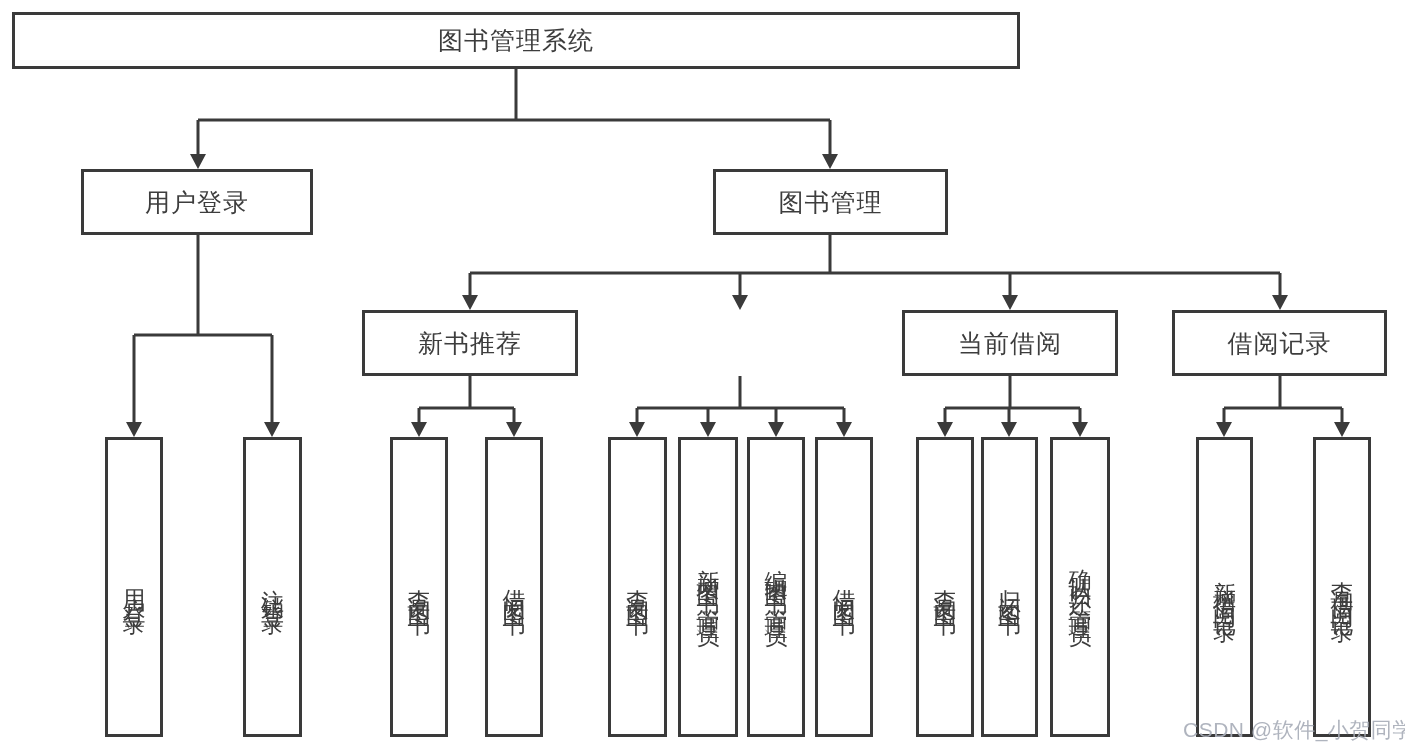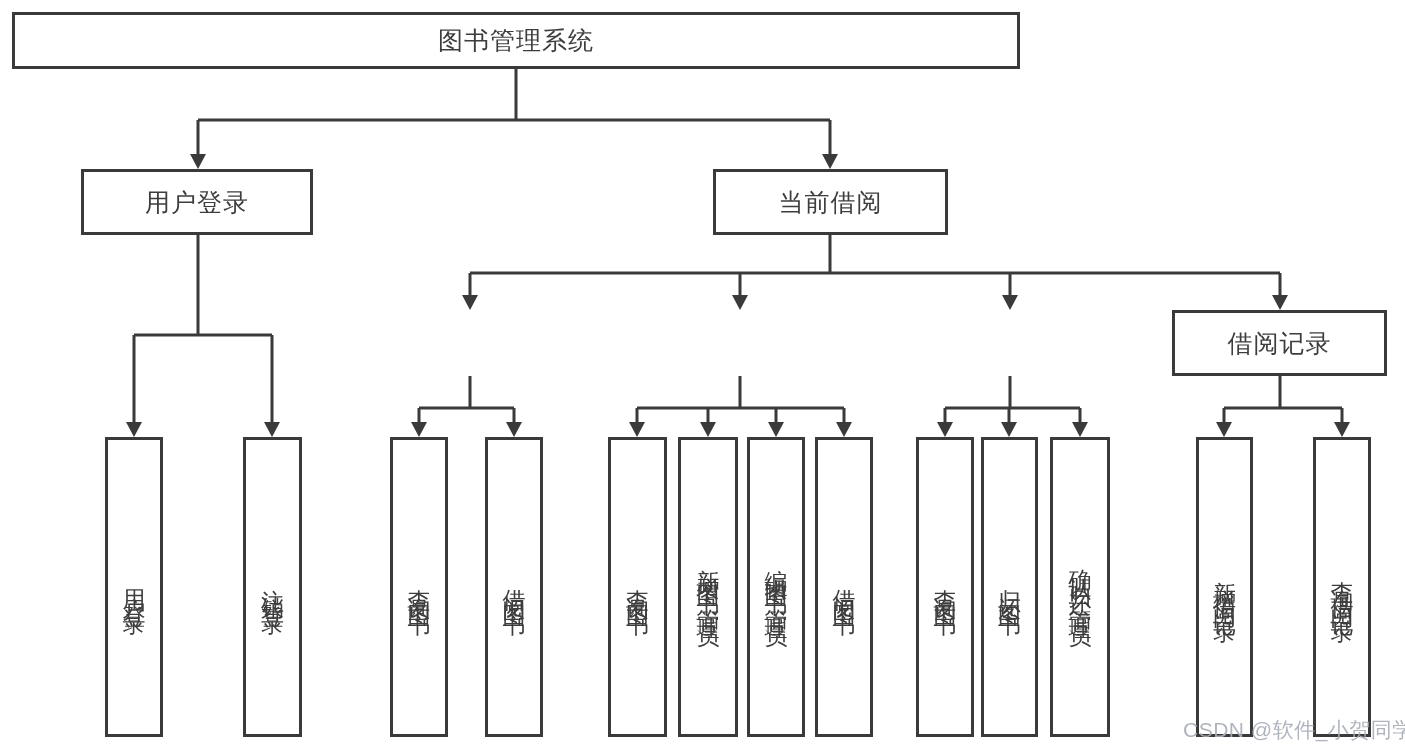--- a/index.html
+++ b/index.html
@@ -100,23 +100,29 @@
   </svg>
 
   <div class="node" style="left:12px; top:12px; width:1008px; height:57px">
     <span>图书管理系统</span>
   </div>
 
   <div class="node" style="left:81px; top:169px; width:232px; height:66px">
     <span>用户登录</span>
   </div>
   <div class="node" style="left:713px; top:169px; width:235px; height:66px">
+    <span>图书管理</span>
+  </div>
+
+  <div class="node" style="left:362px; top:310px; width:216px; height:66px">
+    <span>新书推荐</span>
+  </div>
+  <div class="node" style="left:902px; top:310px; width:216px; height:66px">
     <span>当前借阅</span>
   </div>
-
   <div class="node" style="left:1172px; top:310px; width:215px; height:66px">
     <span>借阅记录</span>
   </div>
 
   <div class="leaf" style="left:105px; top:437px; width:58px; height:300px">
     <span>用户登录</span>
   </div>
   <div class="leaf" style="left:243px; top:437px; width:59px; height:300px">
     <span>注销登录</span>
   </div>

